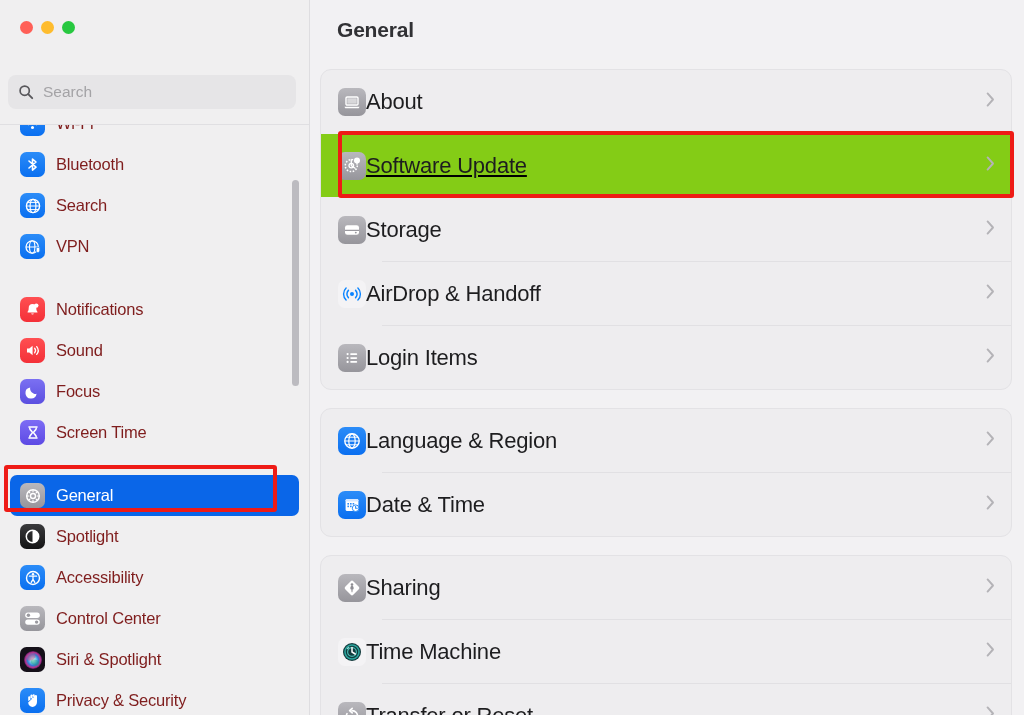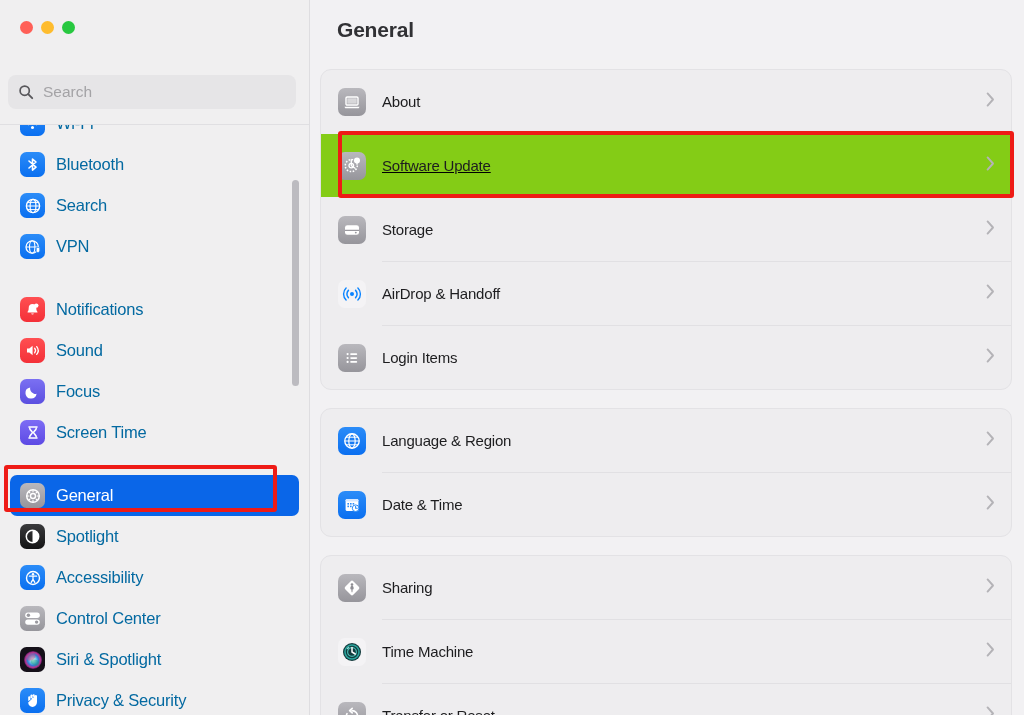--- a/index.html
+++ b/index.html
@@ -61,21 +61,21 @@
 
   .nav-item {
     position:relative;
     display:flex; align-items:center; gap:11px;
     height:41px; padding:0 10px;
     border-radius:7px;
     cursor:default;
   }
   .nav-item.selected { background:#0a66e8; }
   .nav-label {
-    font-size:16.5px; color:#0369a1;
+    font-size:16.5px; color:#7f1d1d;
     letter-spacing:-0.2px; white-space:nowrap;
   }
   .nav-item.selected .nav-label { color:#ffffff; }
 
   
   .tile {
     width:25px; height:25px; border-radius:6.5px;
     flex:0 0 25px;
     display:flex; align-items:center; justify-content:center;
     position:relative; overflow:hidden;
@@ -120,22 +120,21 @@
   }
   .row {
     position:relative;
     display:flex; align-items:center;
     height:63px; padding:0 16px 0 17px;
     cursor:default;
   }
   .row.highlight { background:#84cc16;text-decoration:underline; }
   .row .tile { width:28px; height:28px; border-radius:7px; flex:0 0 28px; }
   .row-label {
-    margin-left:16px;
-    font-size:15px; color:#1d1d1f; letter-spacing:-0.2px;
+    font-size:22px; color:#1d1d1f; letter-spacing:-0.2px;
   }
   .chev {
     margin-left:auto; display:block;
   }
   .row-sep {
     height:1px; background:#e1e0e3;
     margin-left:61px;
   }
 
   

